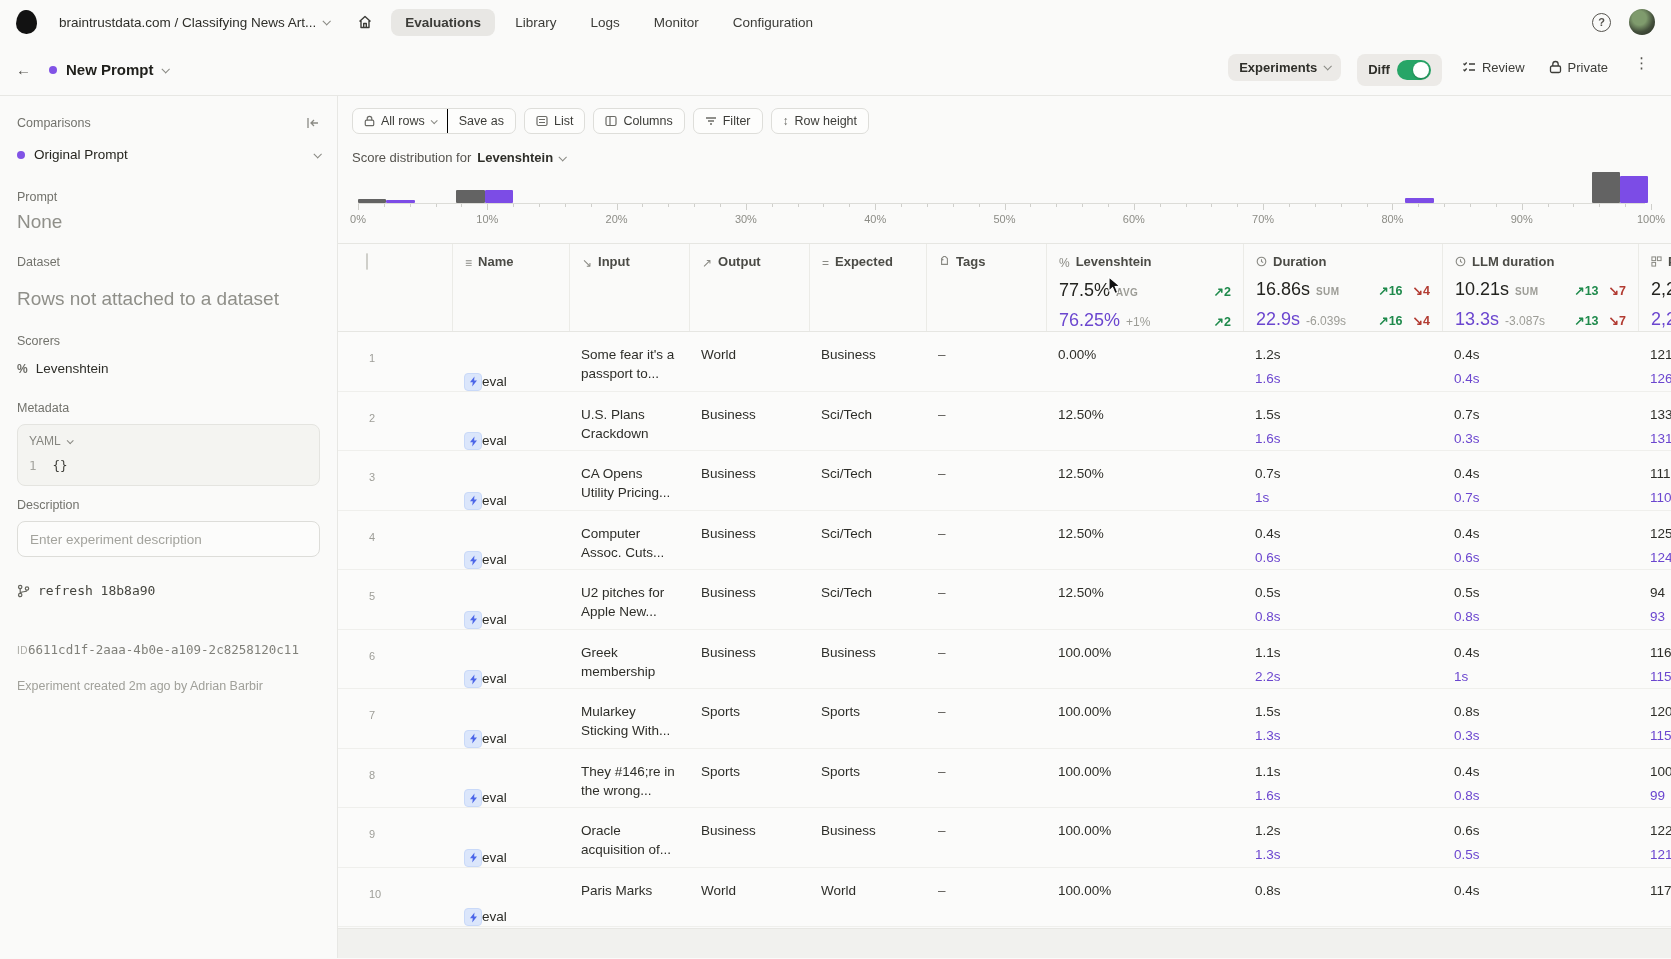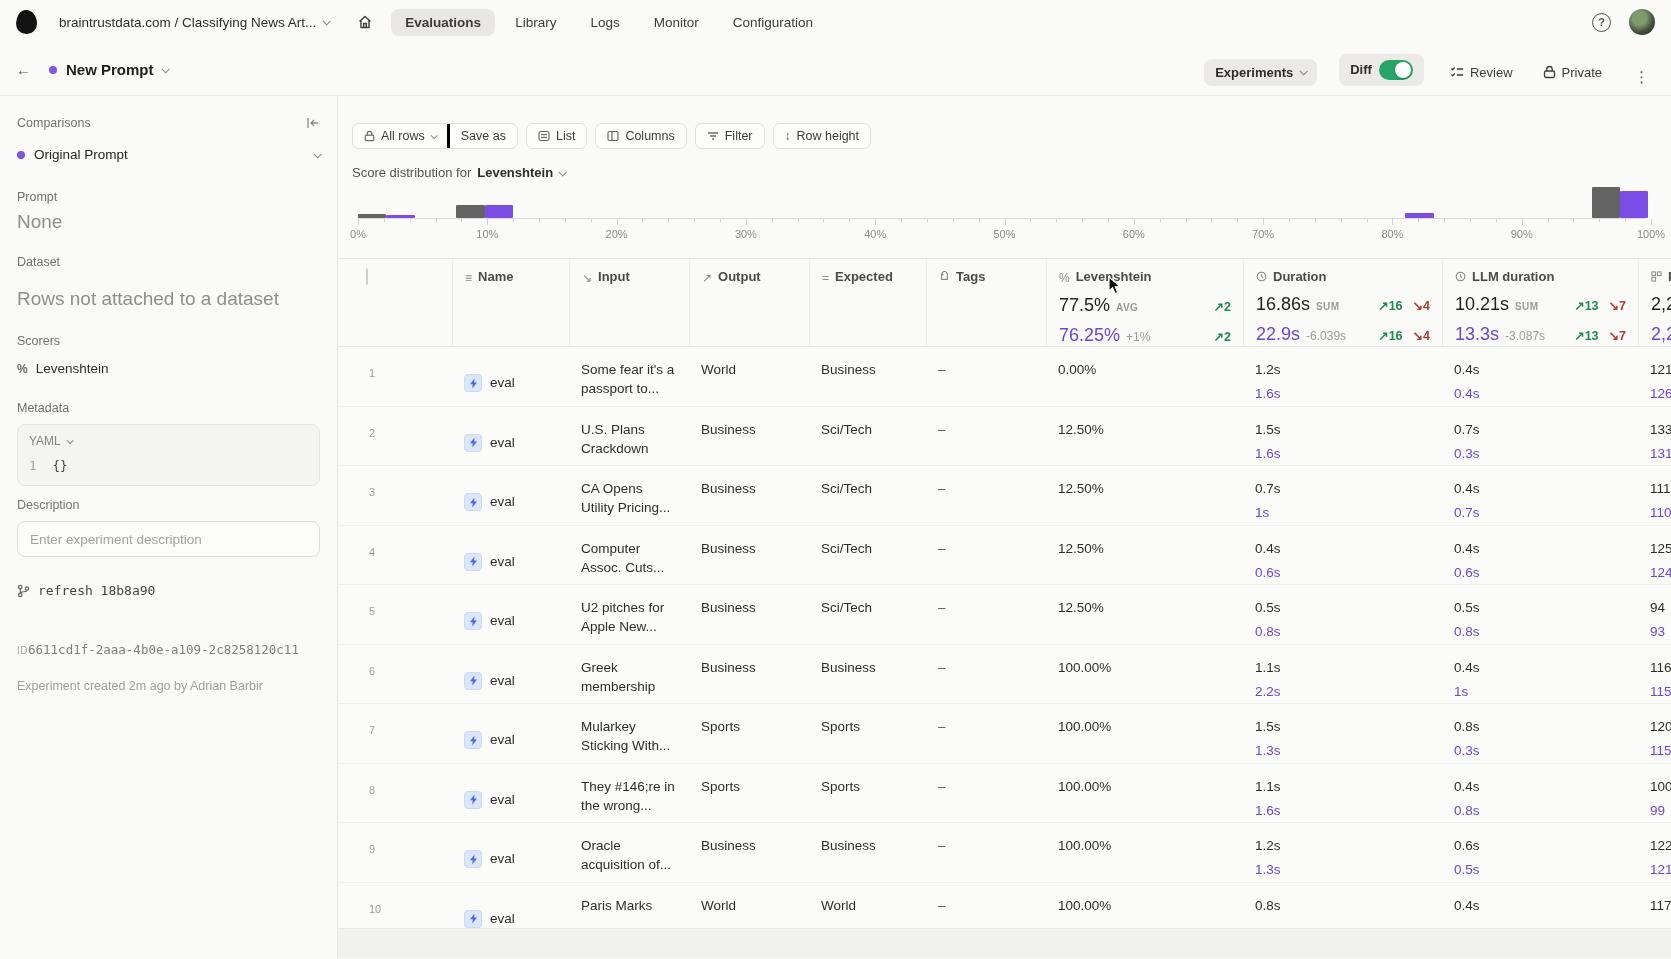--- a/index.html
+++ b/index.html
@@ -24,21 +24,21 @@
   .subhead{height:52px;display:flex;align-items:center;padding:0 16px;border-bottom:1px solid #e7e7e4}
   .backarrow{font-size:15px;color:#55534e;margin-right:18px}
   .pdot{width:8px;height:8px;border-radius:50%;background:#8153e6;margin-right:9px}
   .exptitle{font-size:15px;font-weight:700;color:#1f1f1b;margin-right:8px}
   .subhead .spacer{flex:1}
   .pill{display:inline-flex;align-items:center;gap:7px;background:#eceae7;border-radius:8px;padding:6px 11px;font-size:13px;font-weight:600;color:#2e2e29}
   .toggle{width:34px;height:20px;border-radius:10px;background:#27a567;position:relative;flex:none}
   .toggle .knob{position:absolute;top:2px;right:2px;width:16px;height:16px;border-radius:50%;background:#fff;box-shadow:0 1px 2px rgba(0,0,0,.25)}
   .flatbtn{display:inline-flex;align-items:center;gap:6px;font-size:13px;color:#3c3c38;padding:6px 4px}
   .kebab{font-size:15px;color:#55534e;letter-spacing:0;padding:0 6px}
-  .subright{display:flex;align-items:flex-end;gap:22px}
+  .subright{display:flex;align-items:flex-start;gap:16px}
 
   
   .main{display:flex;height:862px}
   .sidebar{width:338px;flex:none;border-right:1px solid #e7e7e4;padding:20px 17px 0;position:relative}
   .content{flex:1;position:relative;overflow:hidden}
 
   
   .seclabel{font-size:12.5px;color:#72726c}
   .srow{display:flex;align-items:center}
   .sideval{font-size:19px;color:#8f8f89}
@@ -52,26 +52,26 @@
   .gutter{color:#a5a59f}
   .codetxt{color:#3d3d38}
   .descinput{margin-top:9px;border:1px solid #ddddd9;border-radius:8px;height:36px;display:flex;align-items:center;padding:0 12px;color:#a3a39d;font-size:13.5px;background:#fcfcfb}
   .gitline{margin-top:26px;display:flex;align-items:center;gap:8px;font-size:13px;color:#45453f}
   .idline{margin-top:44px;display:flex;align-items:baseline;}
   .idtag{font-size:10px;color:#a8a8a2;letter-spacing:.5px}
   .idval{font-size:12.5px;color:#80807a}
   .createdline{margin-top:22px;font-size:12.5px;color:#a0a09a}
 
   
-  .toolbar{margin:27px 14px 0;display:flex;gap:8px;font-size:12.5px;color:#3c3c38;align-items:center}
+  .toolbar{margin:12px 14px 0;display:flex;gap:8px;font-size:12.5px;color:#3c3c38;align-items:center}
   .tbtn,.tseg{display:inline-flex;align-items:center;gap:6px;font-weight:500}
   .tbtn{border:1px solid #dededa;background:#fdfdfc;border-radius:7px;padding:5px 11px}
   .tsplit{display:inline-flex;border:1px solid #dededa;background:#fdfdfc;border-radius:7px}
   .tseg{padding:5px 11px}
-  .tseg + .tseg{border-left:3px solid #000000}
+  .tseg + .tseg{border-left:1px solid #000000}
   .ticon{display:flex;align-items:center;color:#6b6b66}
 
   
   .scoredist{margin:16px 14px 0;display:flex;align-items:center;gap:6px;font-size:13px;color:#55534e}
   .scoredist b{color:#2e2e29;font-weight:700}
   .histo{position:relative;margin:4px 20px 0 20px;height:58px}
   .histo .axis{position:absolute;left:0;right:6px;top:34px;height:1px;background:#dcdcd8}
   .hbar{position:absolute;border-radius:1px}
   .hbar.gray{background:#636363}
   .hbar.purple{background:#7c4ce6}
@@ -94,21 +94,21 @@
   .bigval{font-size:18px;font-weight:400;color:#23231f}
   .bigval.orig{color:#6b46cf}
   .aggtag{font-size:10px;color:#9c9c96;letter-spacing:.4px}
   .delta{font-size:12px;color:#9c9c96;font-weight:400}
   .sp{flex:1}
   .trend{font-size:12.5px;font-weight:700;white-space:nowrap}
   .trend.up{color:#1f8a4c}
   .trend.down{color:#b23b32;margin-left:4px}
   .tbody .tr{display:flex;height:59.5px;border-bottom:1px solid #efefec;background:#fbfbfa}
   .td{flex:none;padding:13px 12px 0;font-size:13.5px;line-height:19px;color:#2e2e29;overflow:hidden}
-  .td.nm{display:flex;gap:8px;align-items:center}
+  .td.nm{display:flex;align-items:flex-end}
   .rownum{font-size:11px;color:#9e9e98;padding-left:31px;padding-top:17px}
   .evalic{width:18px;height:18px;border-radius:4px;background:#dbe6fb;border:1px solid #c9d9f8;display:flex;align-items:center;justify-content:center;flex:none;margin-top:1px}
   .dim{color:#55534e}
   .l2{color:#6b46cf;margin-top:5px}
   .l1{color:#2e2e29}
   .bottomstrip{background:#f1f1ee;border-top:1px solid #e7e7e3;position:absolute;left:0;right:0;bottom:0;height:30px}
 
   
   .cursor{position:absolute;left:1108px;top:276px;z-index:50;pointer-events:none}
   svg{display:block}

